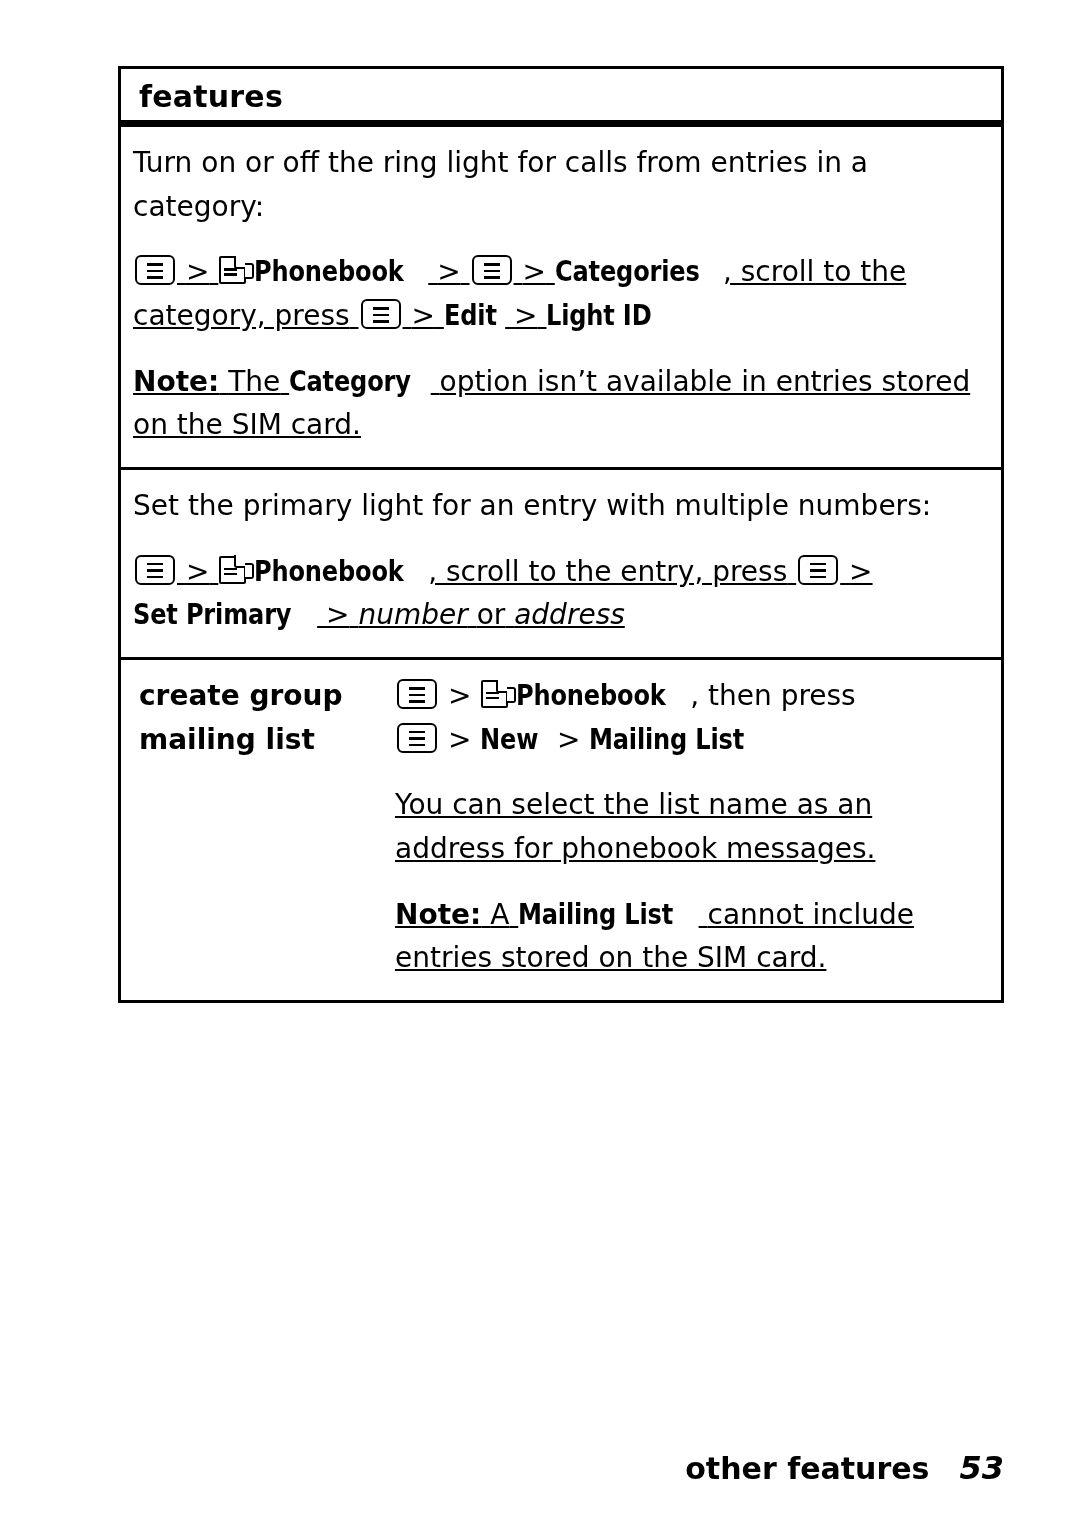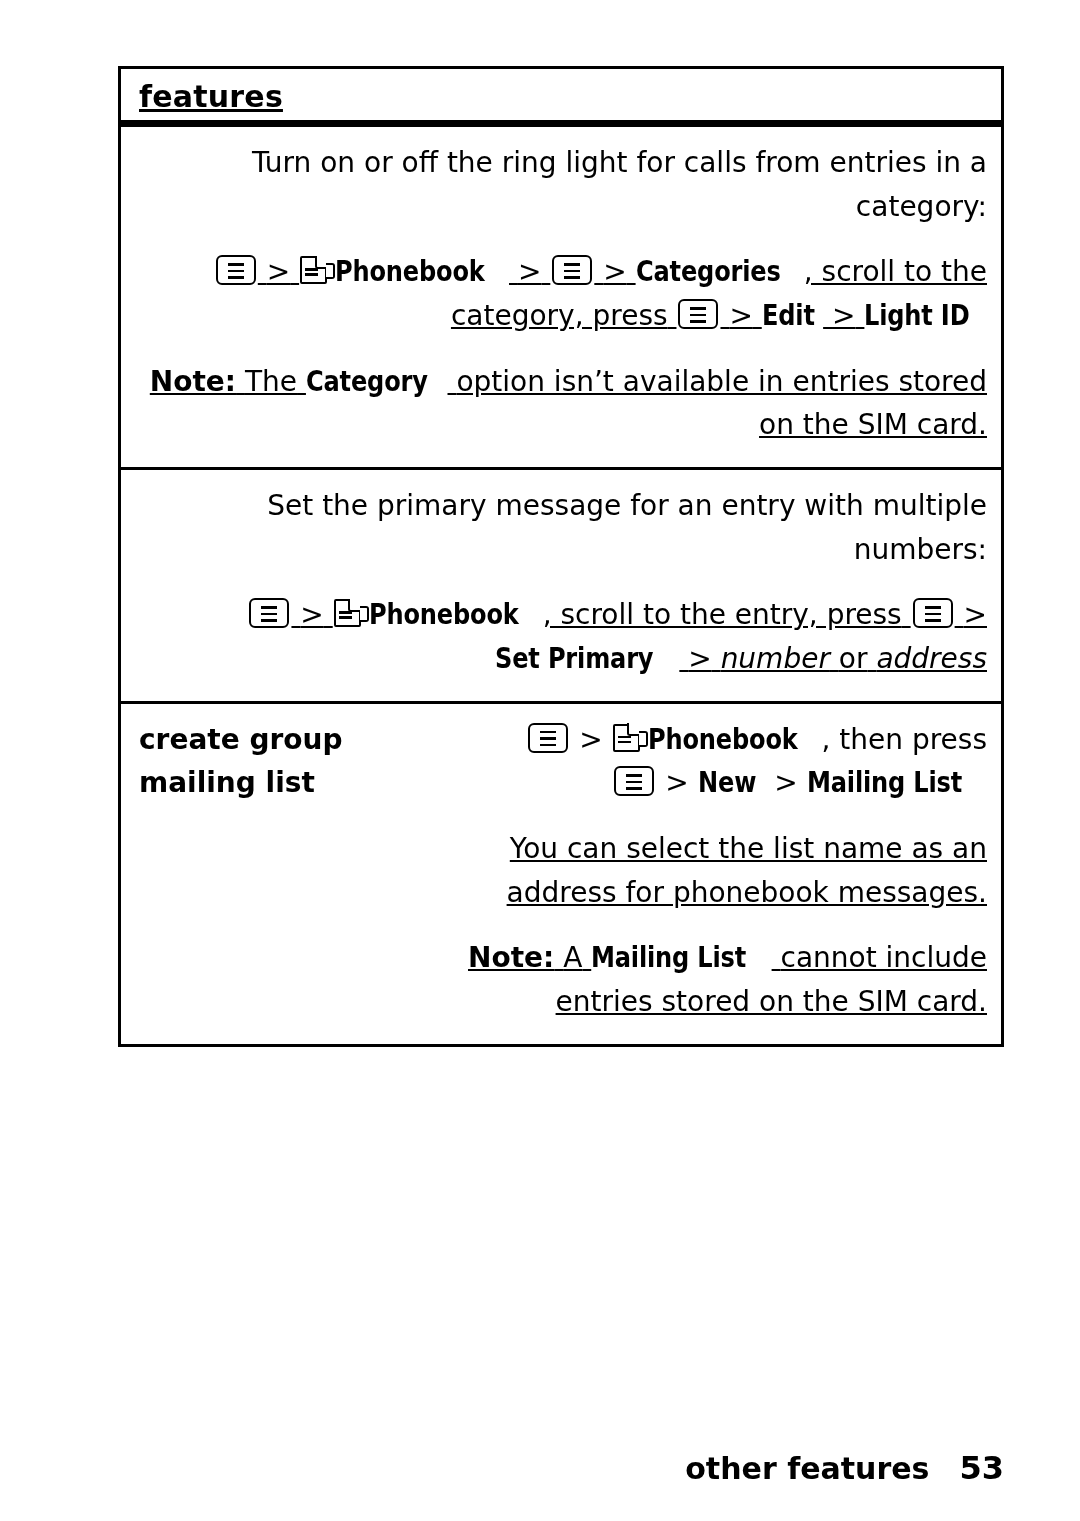--- a/index.html
+++ b/index.html
@@ -34,21 +34,20 @@
   }
 
   .header-row {
     border-bottom: 4px solid #000;
     padding: 10px 0 6px 18px;
   }
   .header-row .hdr {
     font-weight: bold;
     font-size: 30px;
     letter-spacing: 0.2px;
-    text-decoration: underline;
   }
 
   .row {
     display: flex;
     align-items: stretch;
     border-top: 3px solid #000;
   }
   .row:first-of-type { border-top: none; }
 
   .cell-left {
@@ -60,21 +59,21 @@
     line-height: 1.56;
   }
   .cell-right {
     flex: 1;
     box-sizing: border-box;
     padding: 14px 14px 20px 12px;
     font-size: 28px;
     line-height: 1.56;
   }
 
-  .para { margin: 0 0 0 0; text-align: right; }
+  .para { margin: 0 0 0 0; }
   .para + .para { margin-top: 22px; text-decoration: underline; }
 
   .cond { font-weight: bold; font-family: "DejaVu Sans", sans-serif; }
   
   .ui {
     font-weight: bold;
     display: inline-block;
     transform: scaleX(0.86);
     transform-origin: left center;
     letter-spacing: -0.2px;
@@ -159,21 +158,21 @@
   .footer {
     position: absolute;
     left: 0;
     bottom: 34px;
     width: 1004px;
     text-align: right;
     font-weight: bold;
     font-size: 30px;
   }
   .footer .lbl { margin-right: 30px; }
-  .footer .num { font-size: 32px; }
+  .footer .num { font-size: 32px; font-style: italic; }
 </style>
 </head>
 <body>
 
 <div class="page">
 
   <div class="feature-table">
 
     <div class="header-row">
       <span class="hdr">features</span>
@@ -202,21 +201,21 @@
           <span class="cond">Note:</span>
           <span>The</span>
           <span class="ui">Category</span>
           <span>option isn’t available in entries stored on the SIM card.</span>
         </div>
       </div>
     </div>
 
     <div class="row">
       <div class="cell-right">
-        <div class="para">Set the primary message for an entry with multiple numbers:</div>
+        <div class="para">Set the primary light for an entry with multiple numbers:</div>
         <div class="para">
           <span class="key"><i></i><i></i><i></i></span>
           <span class="sep">&gt;</span>
           <span class="bookicon">
             <span class="bk"></span><span class="ln ln1"></span><span class="ln ln2"></span><span class="tab"></span>
           </span><span class="ui">Phonebook</span><span>, scroll to the entry, press</span>
           <span class="key"><i></i><i></i><i></i></span>
           <span class="sep">&gt;</span>
           <span class="ui">Set Primary</span>
           <span class="sep">&gt;</span>

